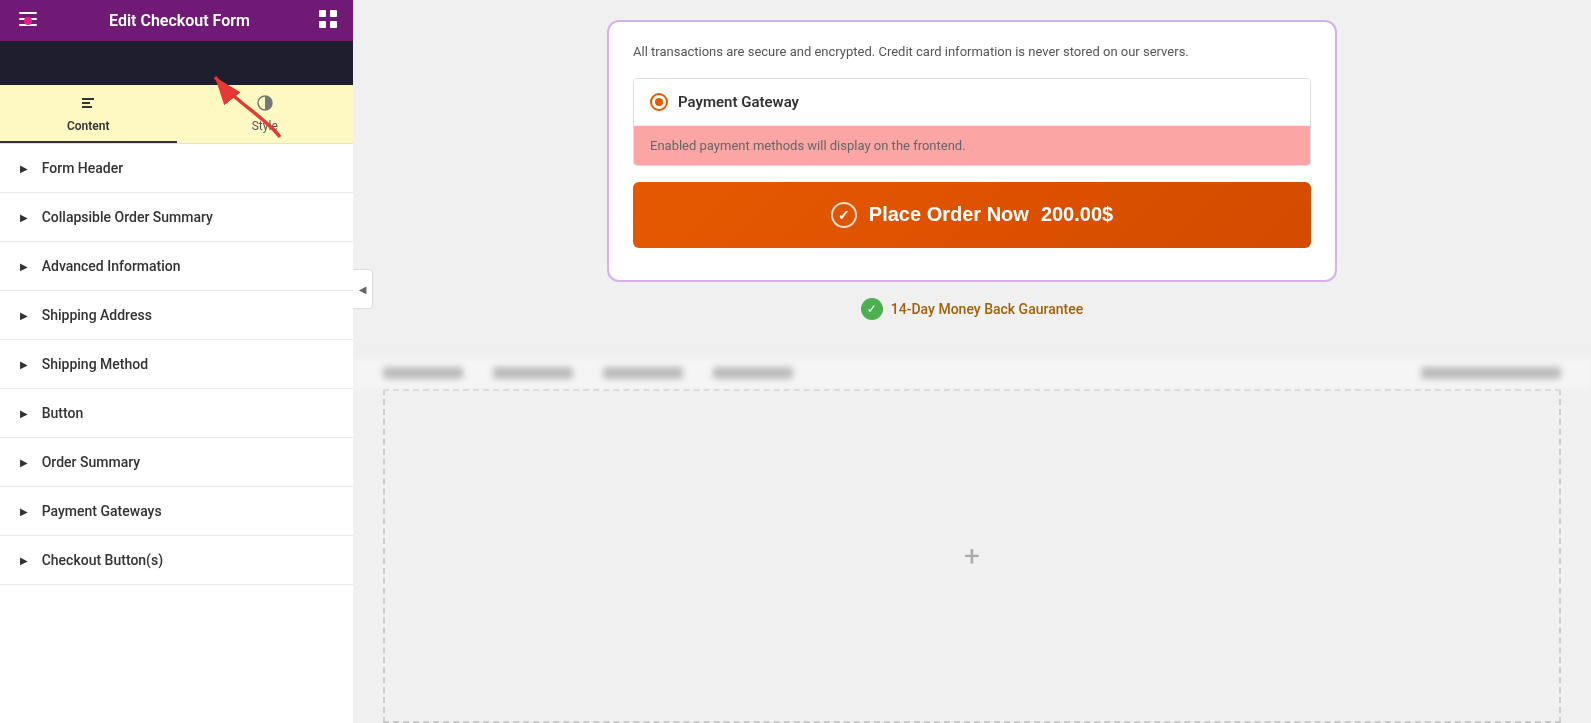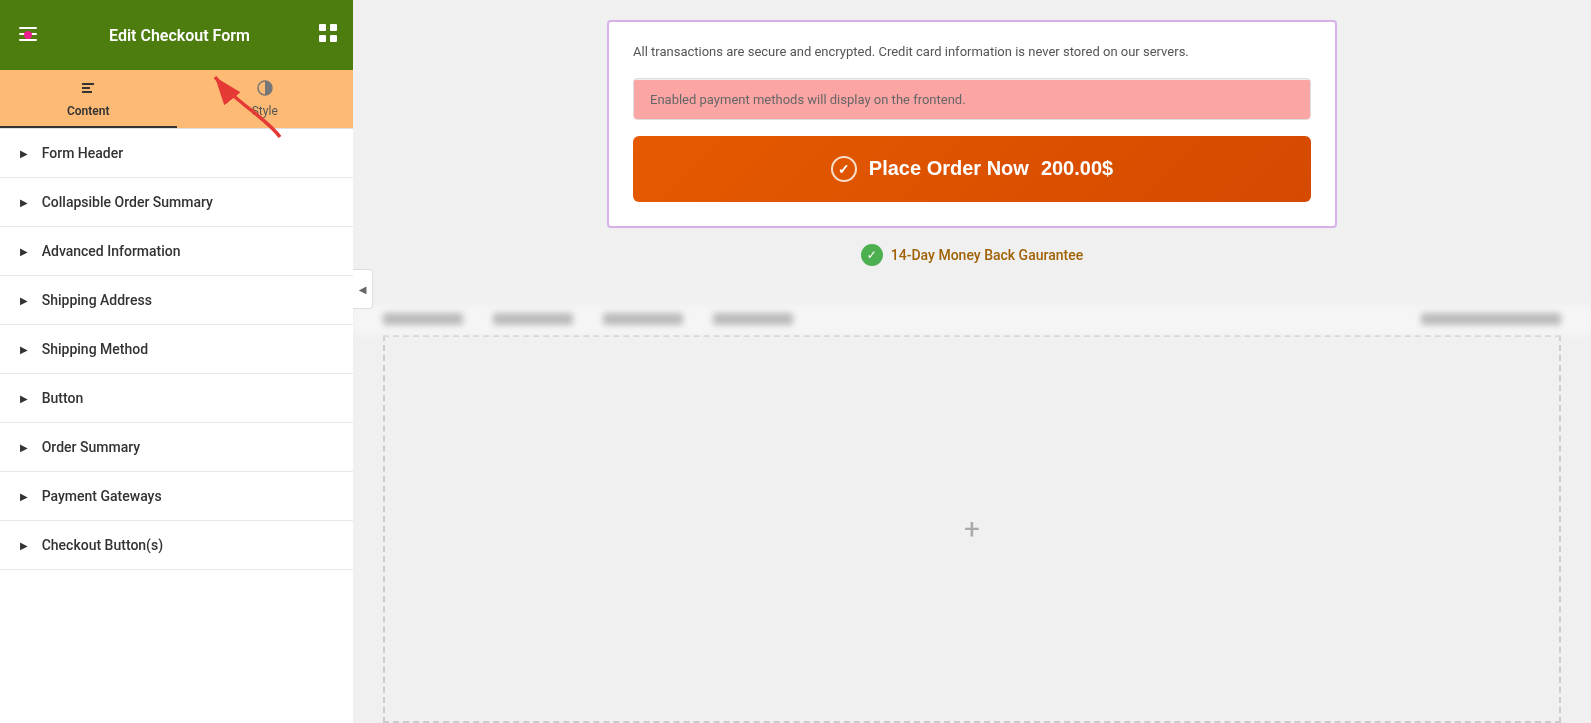--- a/index.html
+++ b/index.html
@@ -9,27 +9,27 @@
     .sidebar {
       width: 353px;
       background: #1e1e2e;
       display: flex;
       flex-direction: column;
       height: 100%;
       flex-shrink: 0;
     }
 
     .sidebar-header {
-      background: #4d7c0f;
+      background: #701a75;
       color: #fff;
       display: flex;
       align-items: center;
       justify-content: space-between;
       padding: 0 16px;
-      height: 70px;
+      height: 41px;
     }
 
     .sidebar-header-title {
       font-size: 16px;
       font-weight: 600;
       color: #fff;
     }
 
     .header-icons {
       display: flex;
@@ -51,23 +51,24 @@
       position: relative;
       width: 24px;
       height: 24px;
       display: flex;
       align-items: center;
       justify-content: center;
     }
 
     
     .sidebar-tabs {
-      background: #fdba74;
+      background: #fef9c3;
       display: flex;
       border-bottom: 1px solid #e0e0e0;
+      margin-top: 44px;
     }
 
     .tab-item {
       flex: 1;
       display: flex;
       flex-direction: column;
       align-items: center;
       justify-content: center;
       padding: 10px 0;
       cursor: pointer;
@@ -152,22 +153,22 @@
 
     
     .checkout-area {
       padding: 20px 30px;
       background: #f0f0f0;
     }
 
     .checkout-card {
       background: #fff;
       border: 2px solid #d8b0e8;
-      border-radius: 4px;
-      padding: 20px 24px 24px;
+      border-radius: 12px;
+      padding: 20px 24px 32px;
       max-width: 730px;
       margin: 0 auto;
     }
 
     .security-text {
       font-size: 13px;
       color: #555;
       margin-bottom: 16px;
       line-height: 1.5;
     }
@@ -447,20 +448,26 @@
 
   <div class="collapse-handle" style="top:40%;">
     <span style="font-size:10px; color:#666;">◀</span>
   </div>
 
   <div class="checkout-area">
     <div class="checkout-card">
       <p class="security-text">All transactions are secure and encrypted. Credit card information is never stored on our servers.</p>
 
       <div class="payment-gateway-box">
+        <div class="payment-gateway-header">
+          <div class="radio-orange">
+            <div class="radio-orange-inner"></div>
+          </div>
+          <span class="payment-gateway-title">Payment Gateway</span>
+        </div>
         <div class="payment-gateway-body">
           <span>Enabled payment methods will display on the frontend.</span>
         </div>
       </div>
 
 
       <button class="place-order-btn">
         <div class="check-circle-white">✓</div>
         <span>Place Order Now</span>
         <span>200.00$</span>

